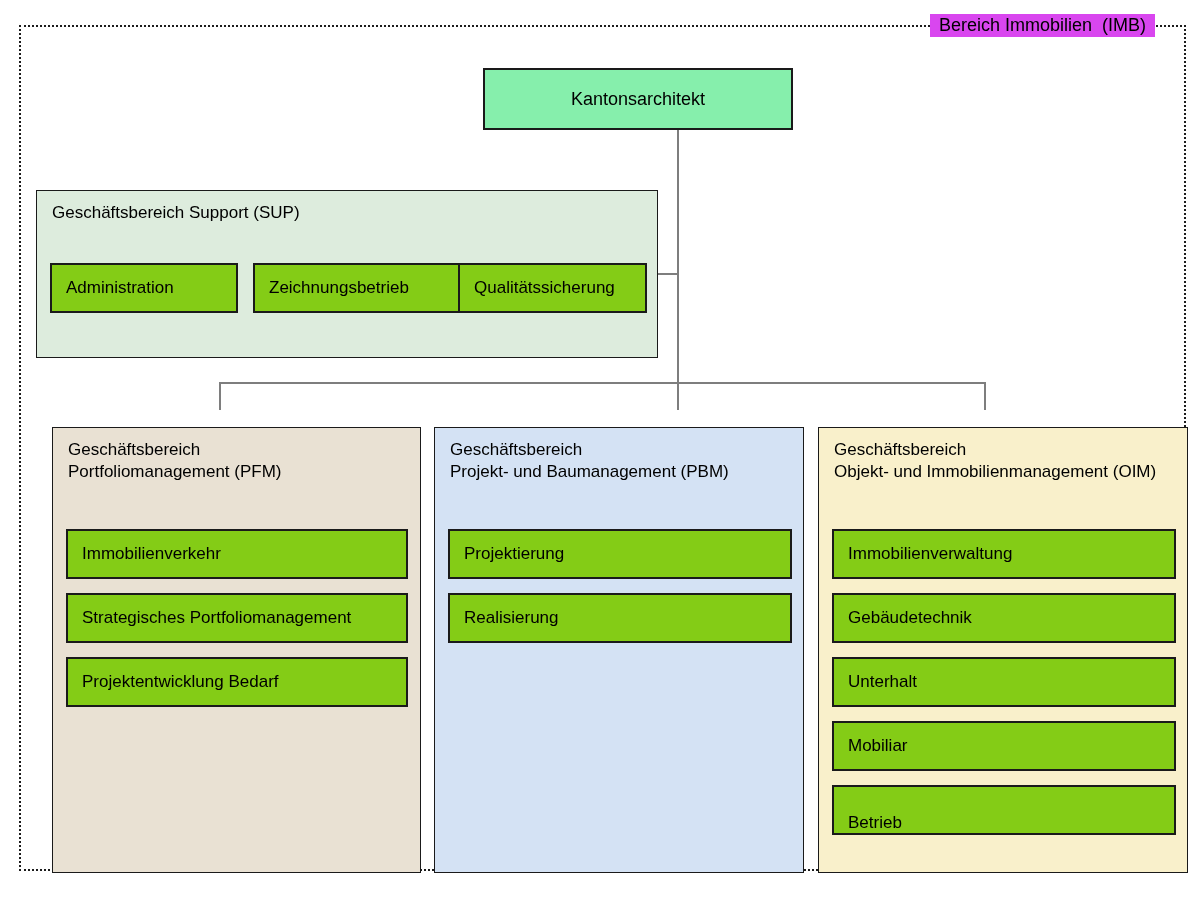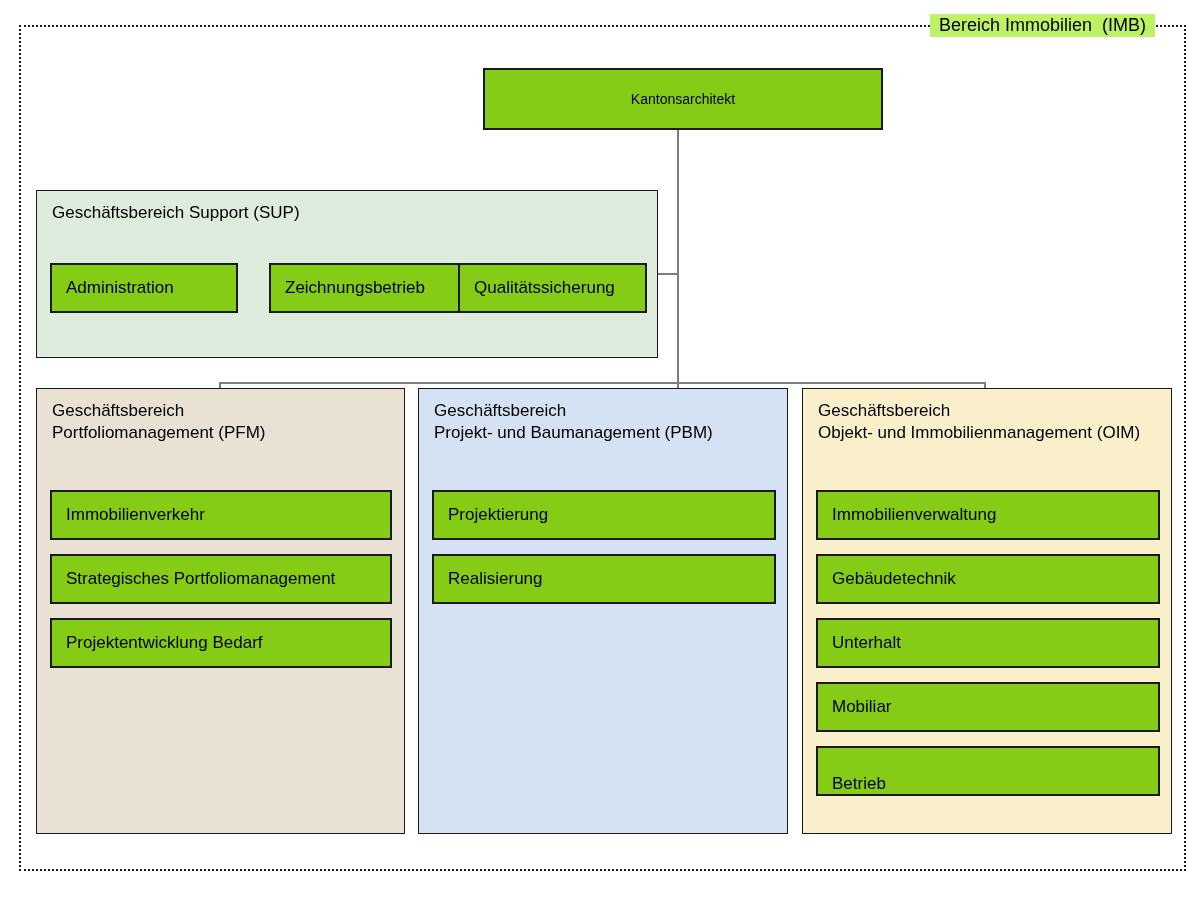--- a/index.html
+++ b/index.html
@@ -15,78 +15,78 @@
 
   
   .frame {
     position: absolute;
     left: 19px; top: 25px; width: 1167px; height: 846px;
     border: 2px dotted #1c1c1c;
   }
   .frame-label {
     position: absolute;
     left: 930px; top: 14px; height: 23px; line-height: 23px;
-    background: #bef264;
+    background: #d946ef;
     padding: 0 9px;
     font-size: 18px;
     white-space: pre;
     z-index: 5;
   }
 
   
   .line { position: absolute; background: #7e7e7e; z-index: 1; }
   .v-main   { left: 677px; top: 130px; width: 2px;  height: 280px; }
   .h-sup    { left: 657px; top: 273px; width: 21px; height: 2px;  }
   .h-branch { left: 219px; top: 382px; width: 767px; height: 2px; }
   .v-left   { left: 219px; top: 383px; width: 2px;  height: 27px; }
   .v-right  { left: 984px; top: 383px; width: 2px;  height: 27px; }
 
   
   .root-box {
     position: absolute;
-    left: 483px; top: 68px; width: 400px; height: 62px;
-    background: #84cc16;
+    left: 483px; top: 68px; width: 310px; height: 62px;
+    background: #86efac;
     border: 2px solid #1a1a1a;
     display: flex; align-items: center; justify-content: center;
-    font-size: 14px;
+    font-size: 18px;
     z-index: 2;
   }
 
   
   .group {
     position: absolute;
     border: 1.5px solid #1a1a1a;
     z-index: 2;
   }
   .group-title {
     position: absolute;
     left: 15px; top: 11px;
     font-size: 17px;
     line-height: 22px;
   }
 
   .sup-box { left: 36px; top: 190px; width: 622px; height: 168px; }
 
-  .division { top: 388px; width: 370px; height: 446px; }
+  .division { top: 427px; width: 370px; height: 446px; margin-left: 16px; }
   .pfm { left: 36px; width: 369px; }
   .pbm { left: 418px; }
   .oim { left: 802px; }
 
   
   .unit {
     position: absolute;
     background: #84cc16;
     border: 2px solid #1a1a1a;
     height: 50px;
     display: flex; align-items: center;
     padding-left: 14px;
     font-size: 17px;
   }
   .sup-u0 { left: 13px;  top: 72px; width: 188px; }
-  .sup-u1 { left: 232px; top: 72px; width: 229px; }
+  .sup-u1 { left: 216px; top: 72px; width: 229px; }
   .sup-u2 { left: 421px; top: 72px; width: 189px; }
 
   .division .unit { left: 13px; width: 344px; }
   .pfm .unit { width: 342px; }
   .r0 { top: 101px; }
   .r1 { top: 165px; }
   .r2 { top: 229px; }
   .r3 { top: 293px; }
   .r4 { top: 357px; align-items: flex-end; }
 </style>

